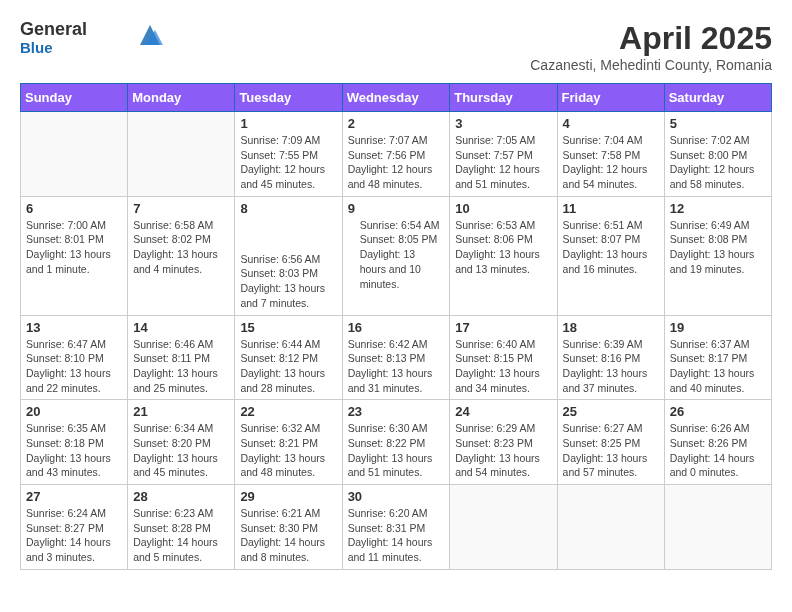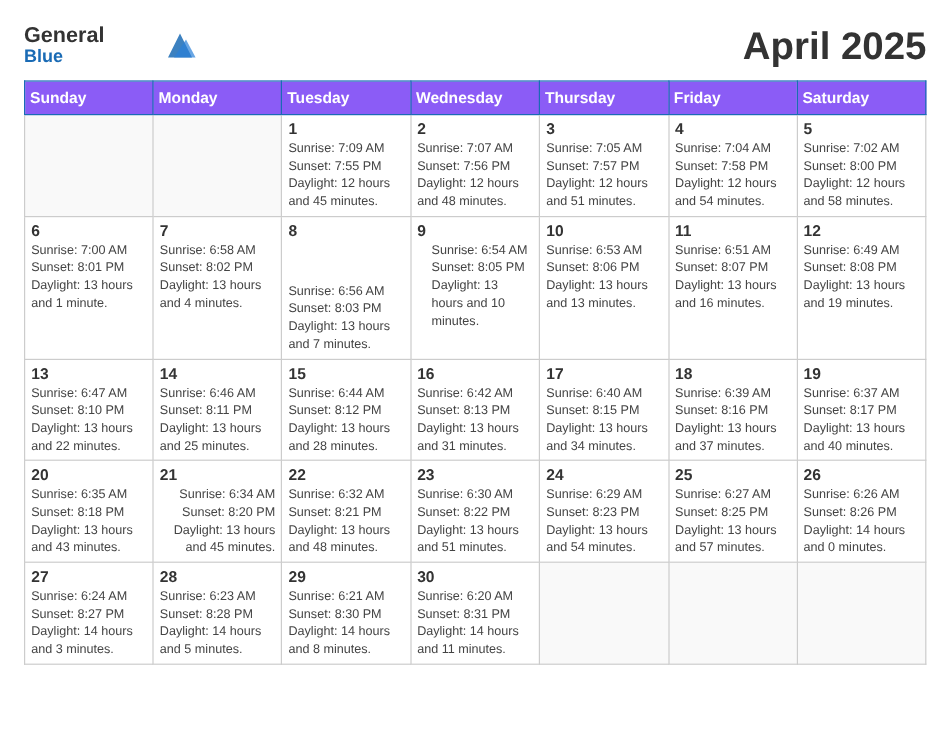--- a/index.html
+++ b/index.html
@@ -11,21 +11,21 @@
       padding: 20px;
     }
     .header {
       display: flex;
       justify-content: space-between;
       align-items: flex-start;
       margin-bottom: 10px;
     }
     .logo {
       display: flex;
-      align-items: center;
+      align-items: flex-start;
       gap: 44px;
     }
     .logo-text {
       display: flex;
       flex-direction: column;
       line-height: 1.1;
     }
     .logo-general {
       font-size: 18px;
       font-weight: bold;
@@ -103,20 +103,21 @@
       <span class="logo-general">General</span>
       <span class="logo-blue">Blue</span>
     </div>
     <svg class="logo-icon" viewBox="0 0 30 30" xmlns="http://www.w3.org/2000/svg">
       <polygon points="5,25 15,5 25,25" fill="#1a6bb5" opacity="0.85"></polygon>
       <polygon points="10,25 20,10 28,25" fill="#2980d9" opacity="0.7"></polygon>
     </svg>
   </div>
   <div class="title-section">
     <div class="month-title">April 2025</div>
+    <div class="subtitle">Cazanesti, Mehedinti County, Romania</div>
   </div>
 </div>
 
 <table class="calendar">
   <thead>
     <tr>
     <th>Sunday</th>
         <th>Monday</th>
         <th>Tuesday</th>
         <th>Wednesday</th>
@@ -250,21 +251,21 @@
       </tr>
       <tr class="week-row">
         <td>
           <div class="day-number">20</div>
           <div class="day-info" style="white-space: pre-line;">Sunrise: 6:35 AM
 Sunset: 8:18 PM
 Daylight: 13 hours and 43 minutes.</div>
         </td>
         <td>
           <div class="day-number">21</div>
-          <div class="day-info" style="white-space: pre-line; text-align: right;">Sunrise: 6:34 AM
+          <div class="day-info" style="white-space: pre-line;">Sunrise: 6:34 AM
 Sunset: 8:20 PM
 Daylight: 13 hours and 45 minutes.</div>
         </td>
         <td>
           <div class="day-number">22</div>
           <div class="day-info" style="white-space: pre-line;">Sunrise: 6:32 AM
 Sunset: 8:21 PM
 Daylight: 13 hours and 48 minutes.</div>
         </td>
         <td>

